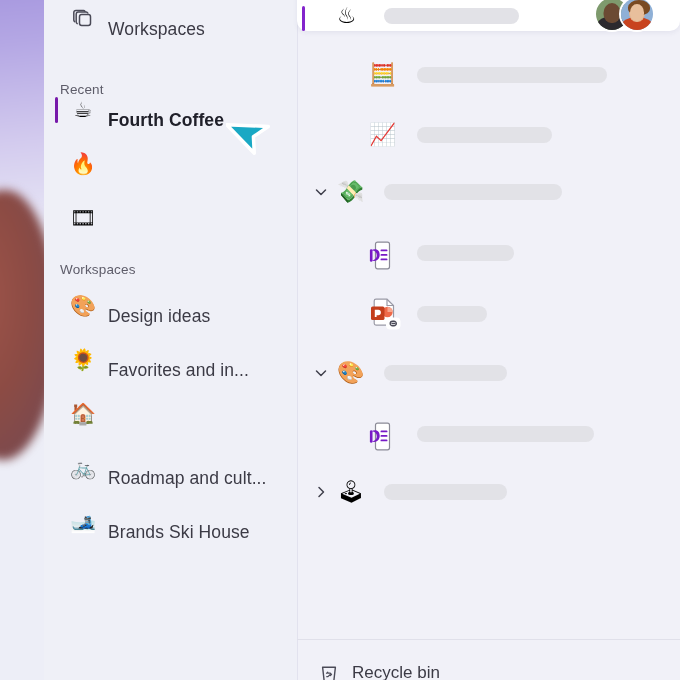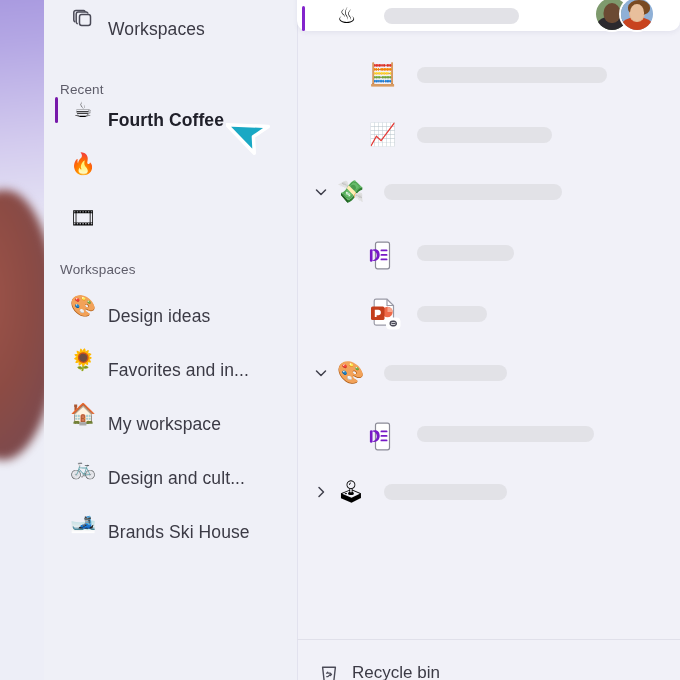--- a/index.html
+++ b/index.html
@@ -274,25 +274,24 @@
         <div class="nav-row" style="top: 284px;">
           <span class="nav-icon">🎨</span>
           <span class="nav-label">Design ideas</span>
         </div>
         <div class="nav-row" style="top: 338px;">
           <span class="nav-icon">🌻</span>
           <span class="nav-label">Favorites and in...</span>
         </div>
         <div class="nav-row" style="top: 392px;">
           <span class="nav-icon">🏠</span>
-          <span class="nav-label">My workspace</span>
         </div>
         <div class="nav-row" style="top: 446px;">
           <span class="nav-icon">🚲</span>
-          <span class="nav-label">Design and cult...</span>
+          <span class="nav-label">Roadmap and cult...</span>
         </div>
         <div class="nav-row" style="top: 500px;">
           <span class="nav-icon">🎿</span>
           <span class="nav-label">Brands Ski House</span>
         </div>
       </div>
   </div>
 
   <div class="main">
     <div class="main-divider"></div>

